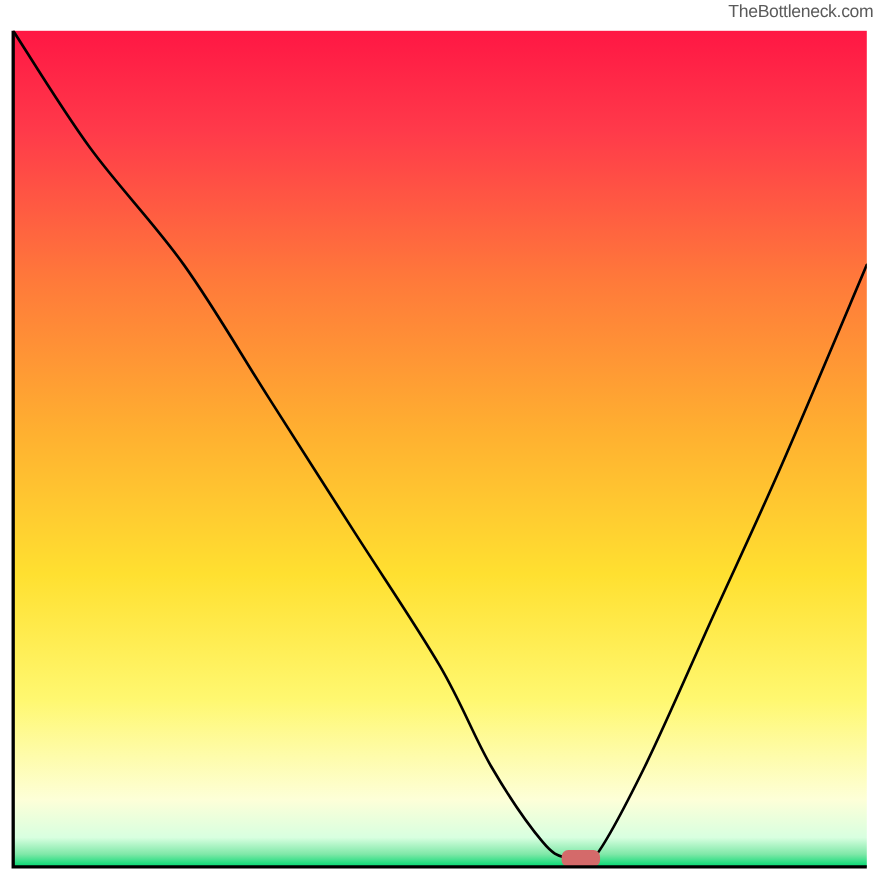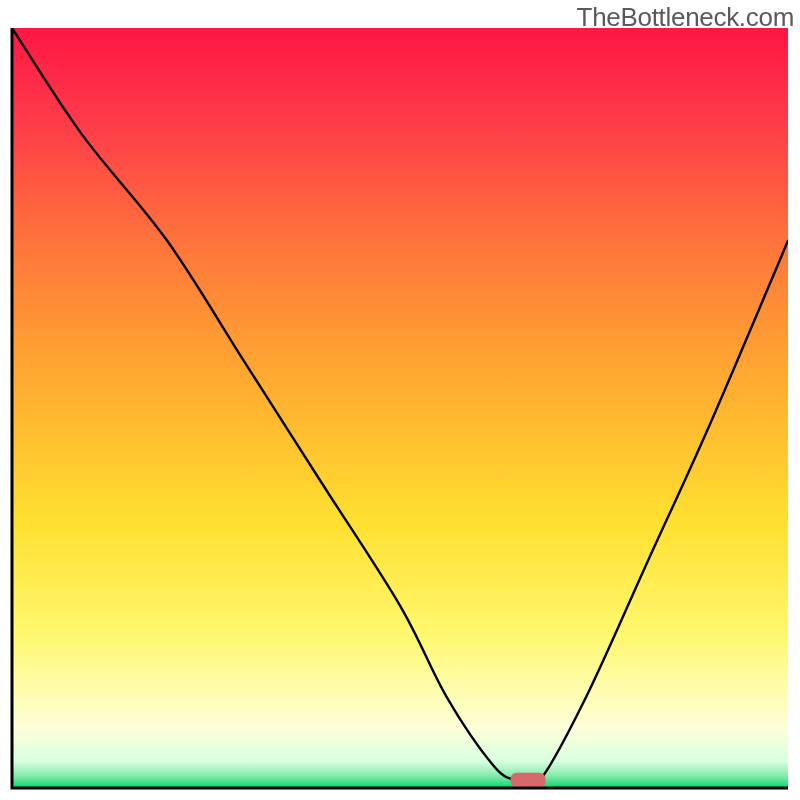--- a/index.html
+++ b/index.html
@@ -8,21 +8,21 @@
     height: 800px;
     background: #ffffff;
     font-family: Arial, Helvetica, sans-serif;
     position: relative;
     overflow: hidden;
   }
   .watermark {
     position: absolute;
     top: 2px;
     right: 6px;
-    font-size: 26px;
+    font-size: 16px;
     font-weight: 500;
     color: #5a5a5a;
     letter-spacing: -0.3px;
   }
   .stage {
     position: absolute;
     left: 0;
     top: 0;
     width: 800px;
     height: 800px;

